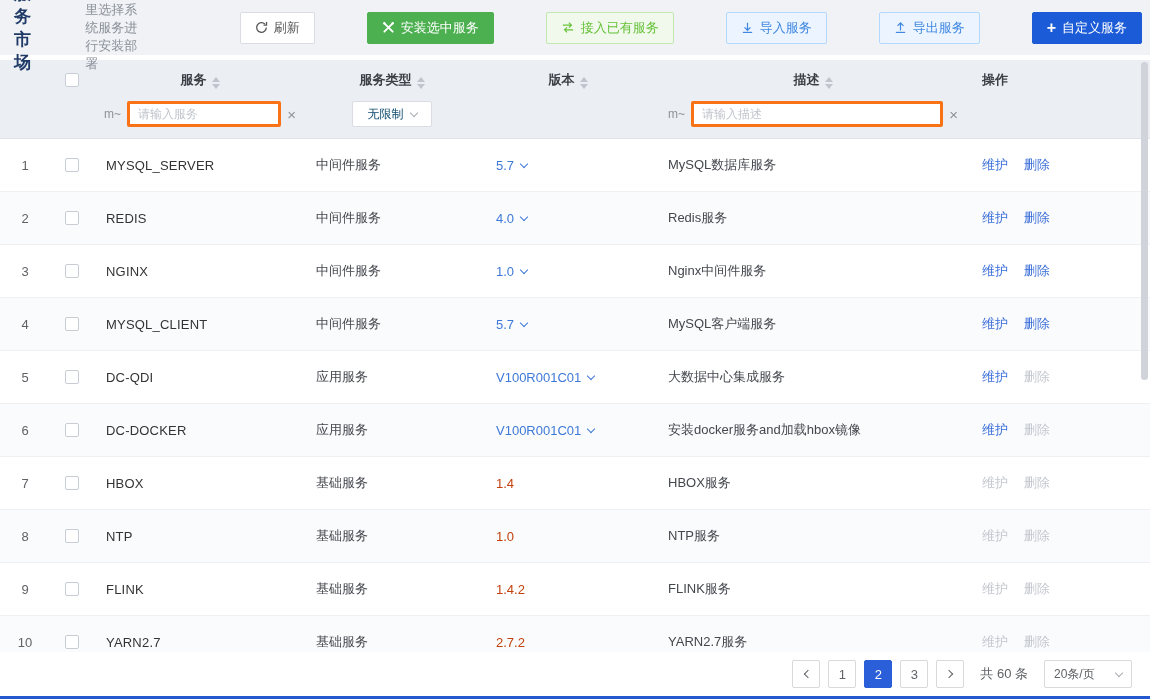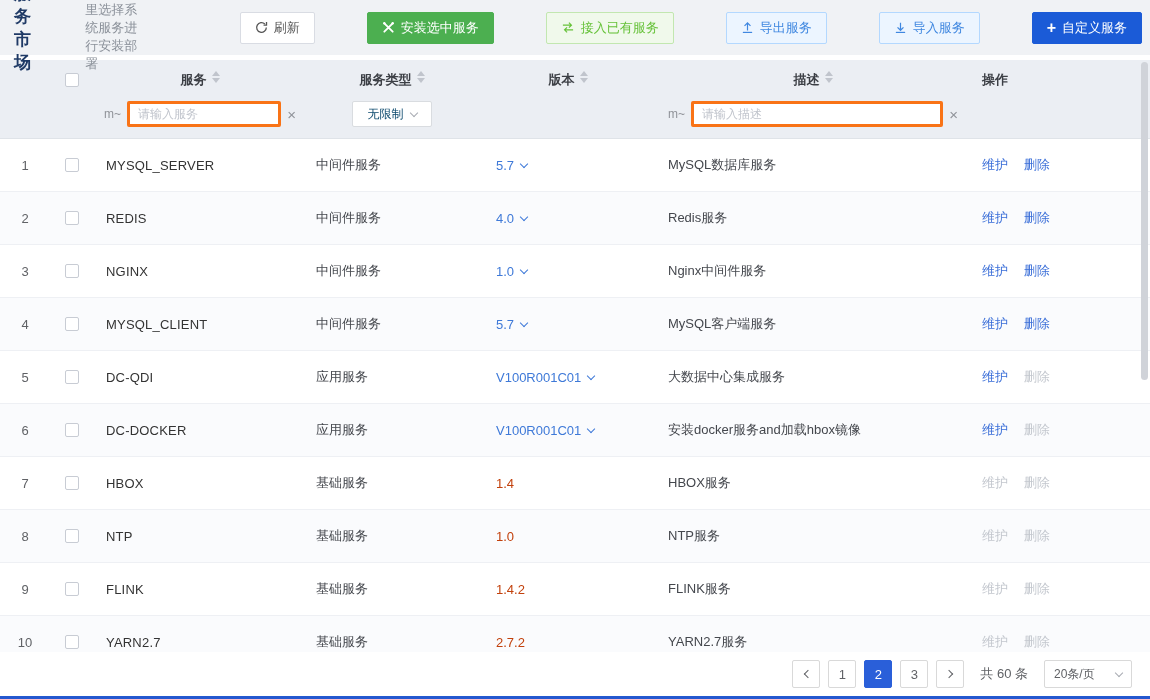--- a/index.html
+++ b/index.html
@@ -24,21 +24,21 @@
   .btn-blue { background:#1b5bd7; border-color:#1b5bd7; color:#fff; }
   .btn .plus { font-size:16px; font-weight:bold; line-height:1; }
   .icon svg { display:block; }
 
   
   .table { margin-top:5px; }
   .tr { display:grid; grid-template-columns:50px 44px 212px 172px 180px 310px 1fr;
     align-items:center; }
   .thead { background:#ebeef3; border-bottom:1px solid #dfe3e8; padding:7px 0 9px 0; }
   .titles { height:26px; font-size:13px; color:#3c3f45; font-weight:bold; }
-  .th { display:flex; align-items:flex-start; justify-content:center; }
+  .th { display:flex; align-items:flex-end; justify-content:center; }
   .th.action-h { justify-content:flex-start; padding-left:14px; font-weight:bold; }
   .sort { display:inline-flex; flex-direction:column; gap:2px; margin-left:5px; cursor:pointer; }
   .sort i { display:block; width:0; height:0; border-left:4px solid transparent;
     border-right:4px solid transparent; }
   .sort .s-up { border-bottom:5px solid #c0c4cc; }
   .sort .s-down { border-top:5px solid #c0c4cc; }
   .filters { height:30px; margin-top:6px; font-size:12px; }
   .filter-cell { display:flex; align-items:center; padding:0 10px; gap:6px; }
   .mprefix { color:#909399; font-size:12px; cursor:pointer; white-space:nowrap; }
   .f-input { flex:1; height:26px; border:3px solid #f97316; border-radius:2px;
@@ -131,35 +131,35 @@
             <path d="M1.5 4.5h9M8 1.8l2.7 2.7L8 7.2" fill="none" stroke="#67c23a" stroke-width="1.3"></path>
             <path d="M12.5 9.5h-9M6 6.8L3.3 9.5 6 12.2" fill="none" stroke="#67c23a" stroke-width="1.3"></path>
           </svg>
       </span>
       <span>接入已有服务</span>
     </button>
 
     <button class="btn btn-blue-plain">
       <span class="icon">
         <svg width="13" height="13" viewBox="0 0 14 14">
+            <path d="M7 1.8V10M3.8 6.8L7 10l3.2-3.2" fill="none" stroke="#3f87e0" stroke-width="1.3"></path>
+            <path d="M2 12.3h10" stroke="#3f87e0" stroke-width="1.3"></path>
+          </svg>
+      </span>
+      <span>导入服务</span>
+    </button>
+
+    <button class="btn btn-blue-plain">
+      <span class="icon">
+        <svg width="13" height="13" viewBox="0 0 14 14">
             <path d="M7 10.2V2M3.8 5.2L7 2l3.2 3.2" fill="none" stroke="#3f87e0" stroke-width="1.3"></path>
             <path d="M2 12.3h10" stroke="#3f87e0" stroke-width="1.3"></path>
           </svg>
       </span>
       <span>导出服务</span>
-    </button>
-
-    <button class="btn btn-blue-plain">
-      <span class="icon">
-        <svg width="13" height="13" viewBox="0 0 14 14">
-            <path d="M7 1.8V10M3.8 6.8L7 10l3.2-3.2" fill="none" stroke="#3f87e0" stroke-width="1.3"></path>
-            <path d="M2 12.3h10" stroke="#3f87e0" stroke-width="1.3"></path>
-          </svg>
-      </span>
-      <span>导入服务</span>
     </button>
 
     <button class="btn btn-blue">
       <span class="plus">+</span>
       <span>自定义服务</span>
     </button>
   </div>
 
   <div class="table">
     <div class="thead">

